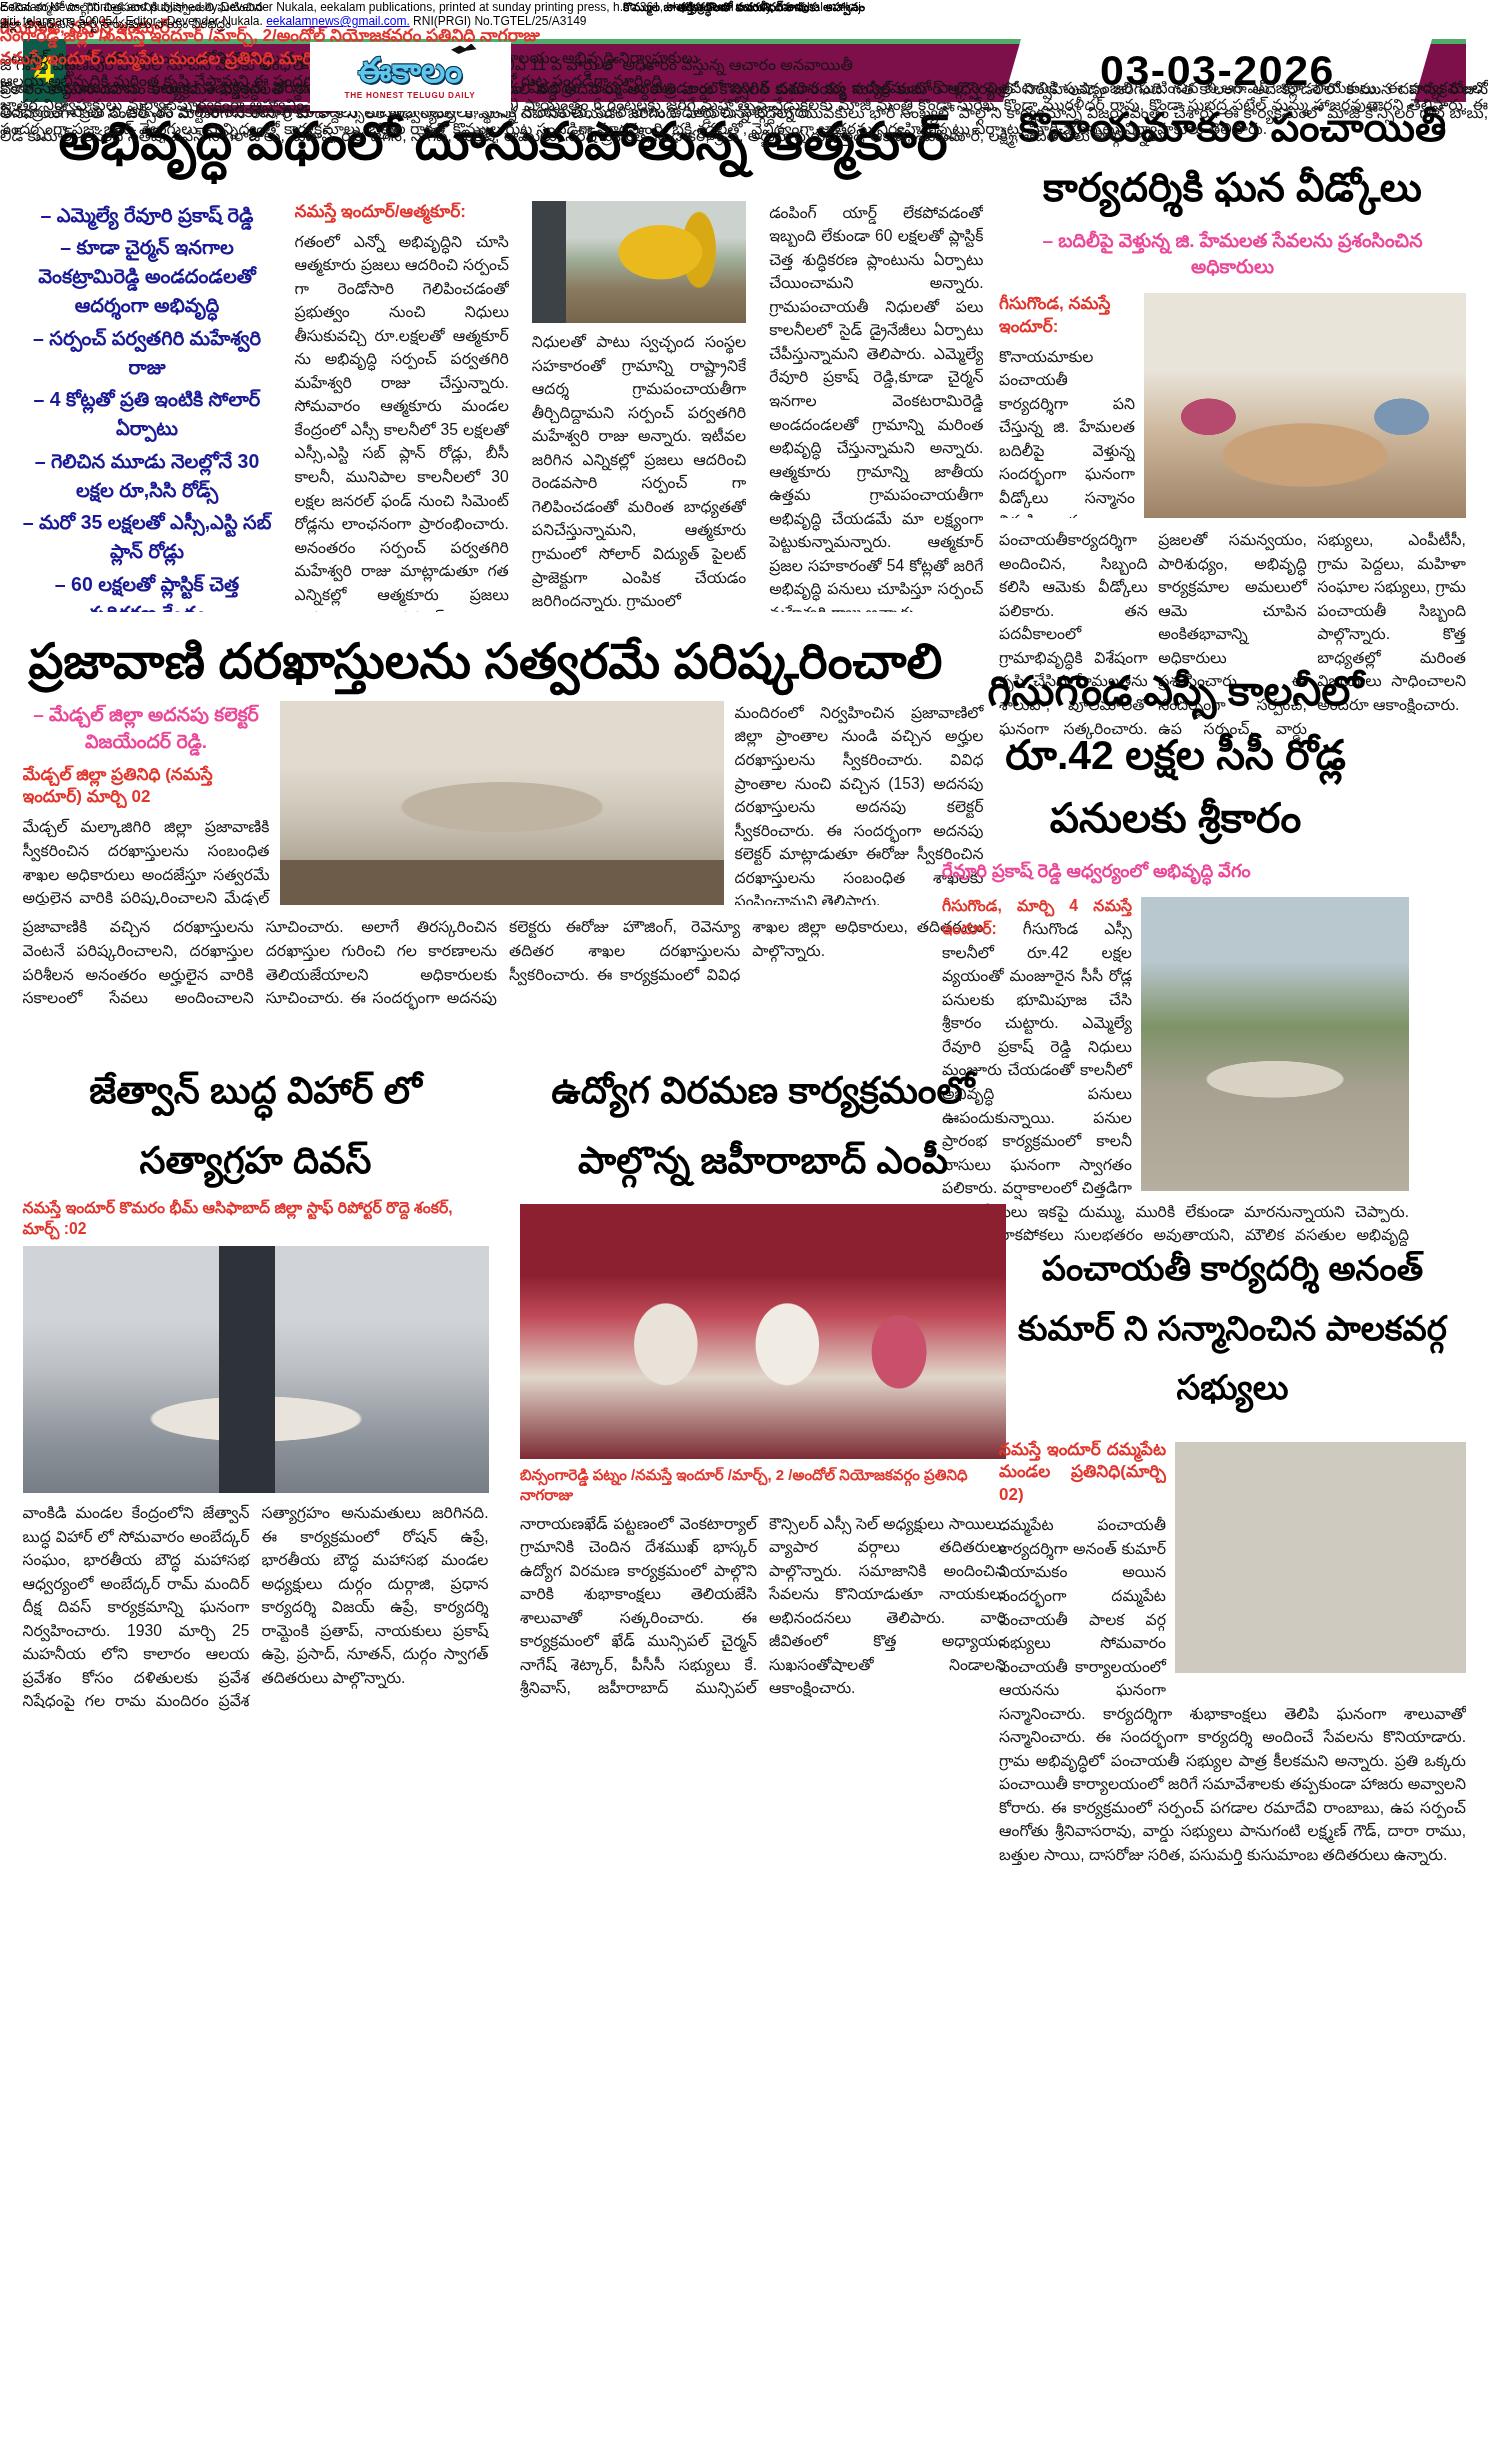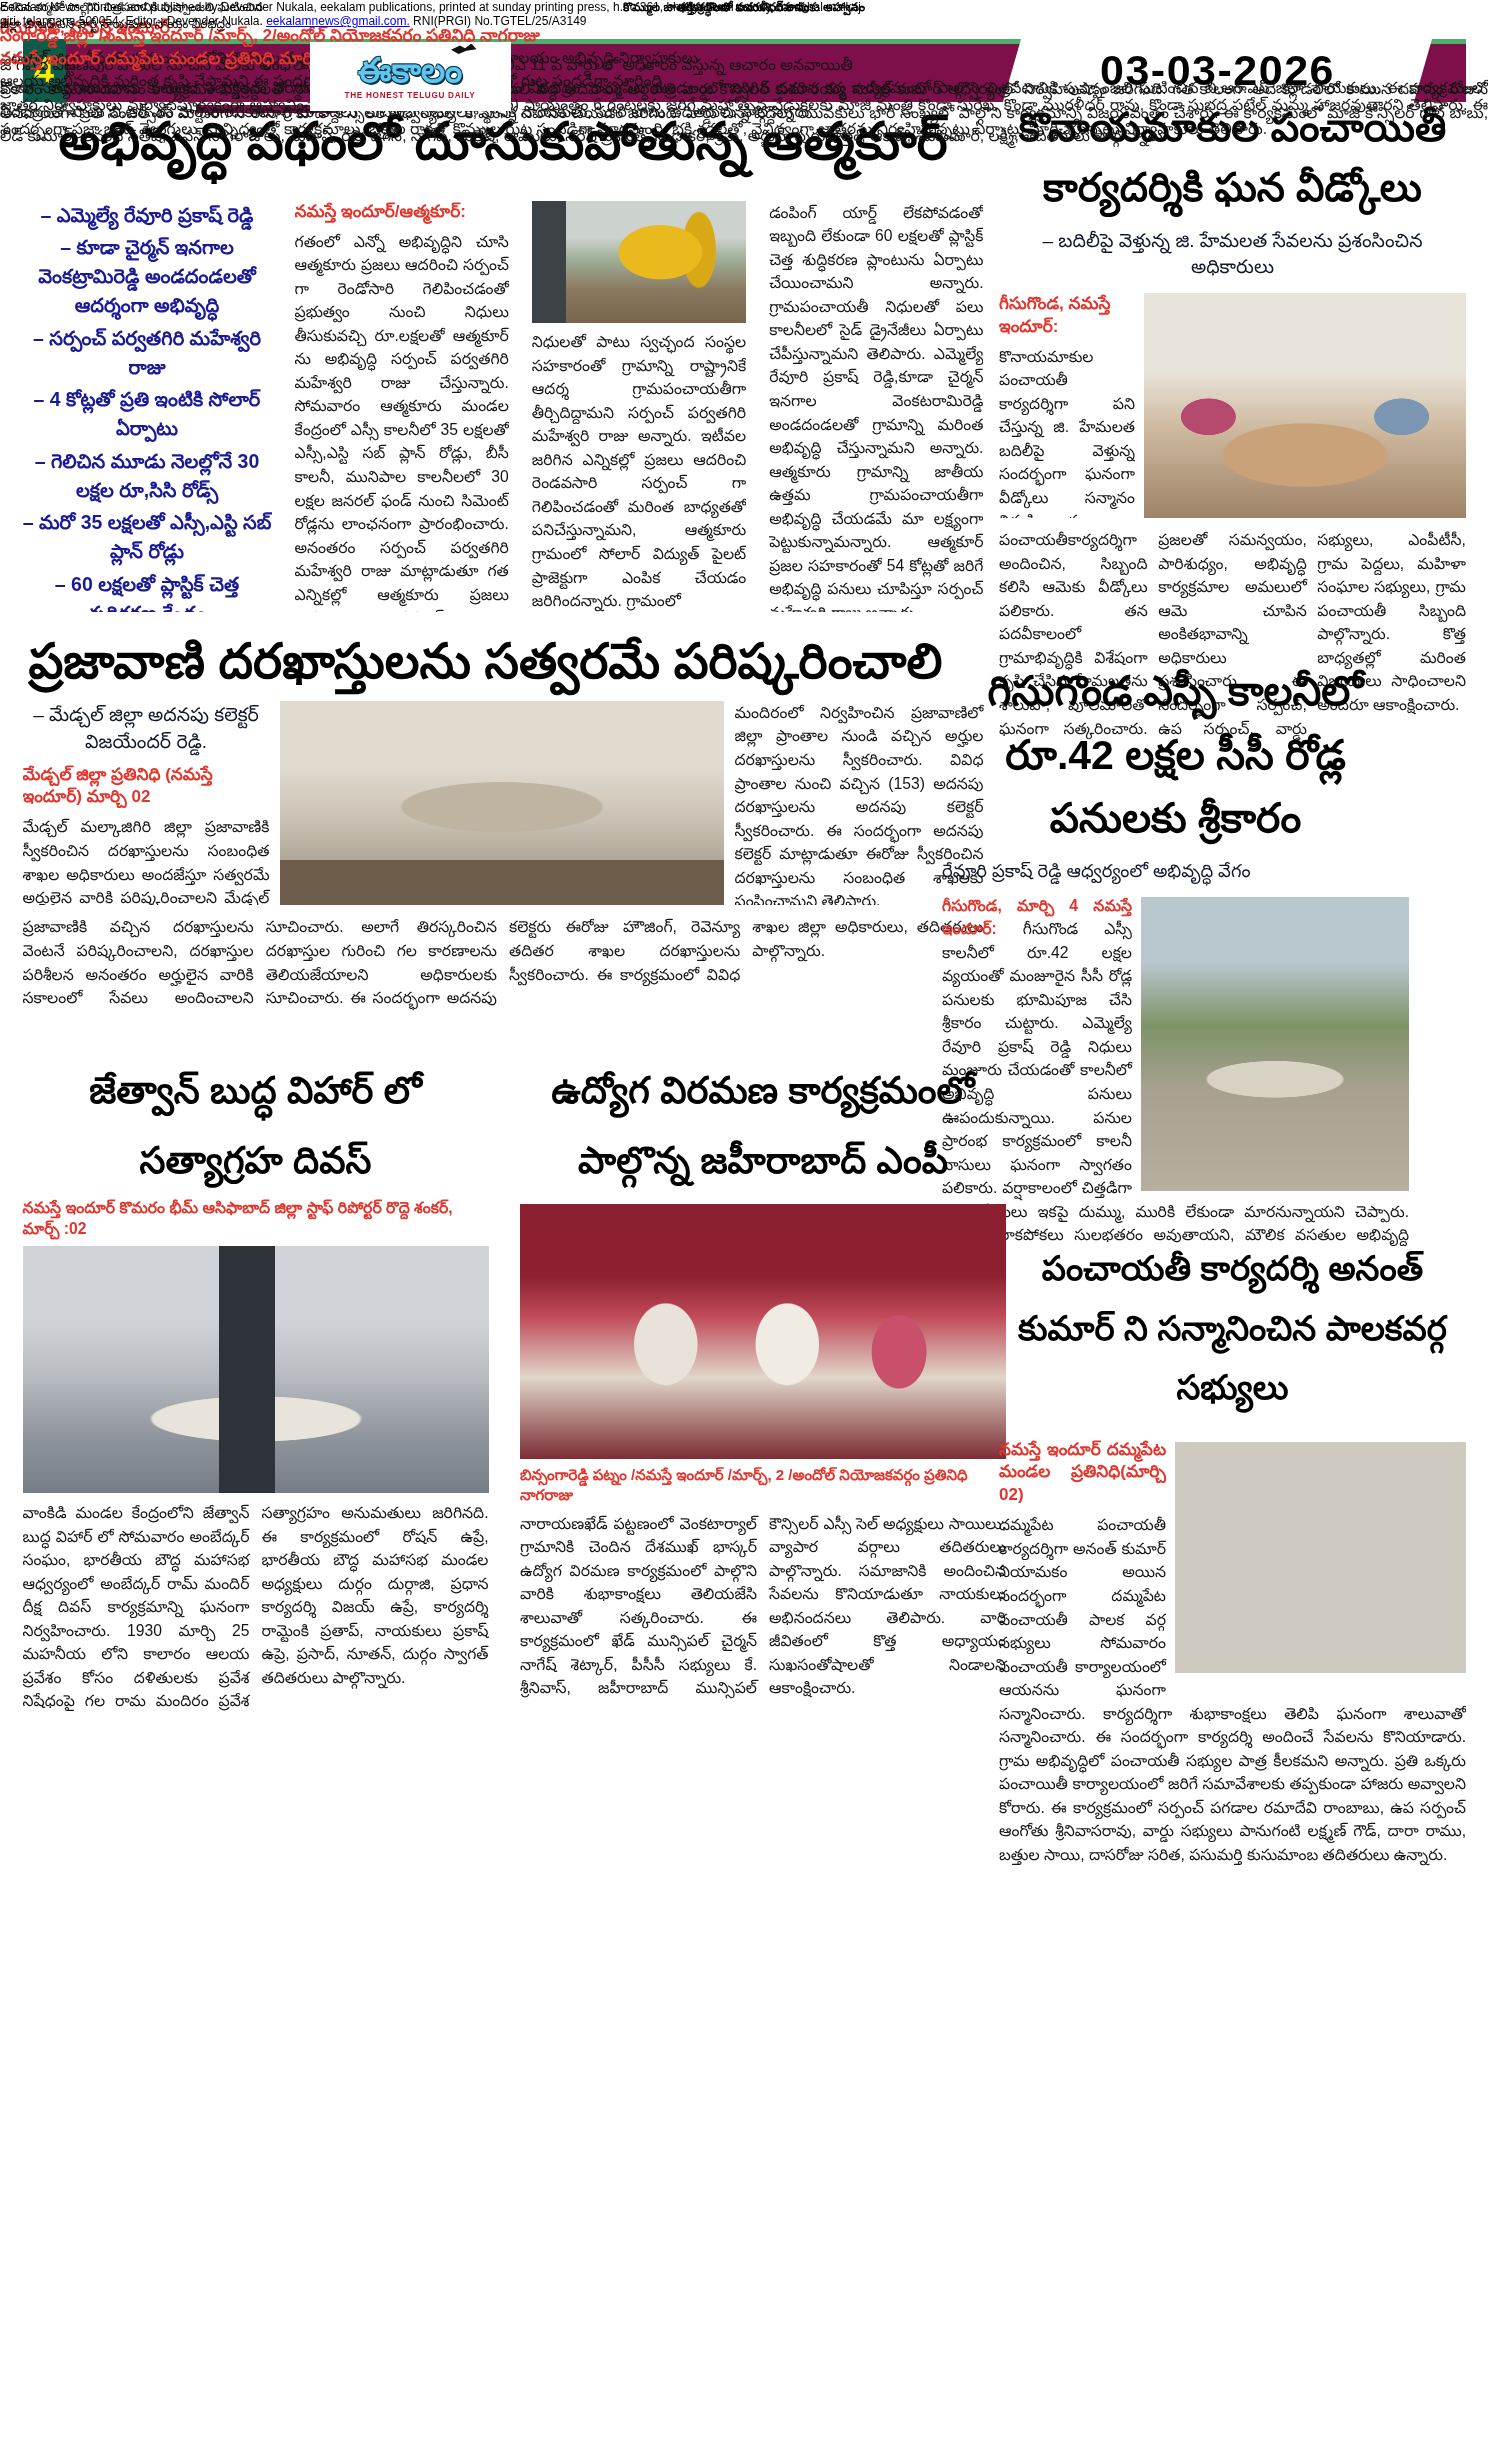--- a/index.html
+++ b/index.html
@@ -21,21 +21,21 @@
           clip-path:polygon(0 60%,35% 20%,55% 45%,80% 0,100% 55%,60% 70%,30% 100%); }
   #tagline { margin-top:3.7px; font-size:8.2px; font-weight:bold; color:#c01325; letter-spacing:0.7px; }
   #datebox { position:absolute; right:43px; top:0; width:411px; height:63px; background:#fff;
              transform:skewX(-16deg); display:flex; align-items:center; justify-content:center; }
   #dateinner { transform:skewX(16deg); font-size:43px; font-weight:bold; color:#000; letter-spacing:1.5px; }
   #masthead-underline { top:105px; left:196px; width:142px; height:7.5px; background:#7d0f4a; }
 
   
   .hl { font-weight:bold; color:#000; text-align:center; }
   .body { font-size:15.7px; line-height:1.5; text-align:justify; color:#141414; overflow:hidden; }
-  .blue { color:#0f172a; font-weight:normal; }
+  .blue { color:#ec4899; font-weight:bold; }
   .red  { color:#e2352c; font-weight:bold; }
   .dateline { font-size:17px; line-height:1.35; margin-bottom:6px; }
   .photo { background-color:#cfcabf; }
 
   
   #a1 { top:114px; left:22.5px; width:961px; height:522px; }
   #a1 .hl { font-size:52px; line-height:1.05; }
   #a1-row { display:flex; gap:23px; margin-top:32px; height:411px; }
   #a1-bullets { width:249px; overflow:hidden; }
   .bullet { font-size:19.5px; line-height:1.5; text-align:center; color:#1a1a96; font-weight:bold; margin-bottom:3px; }

